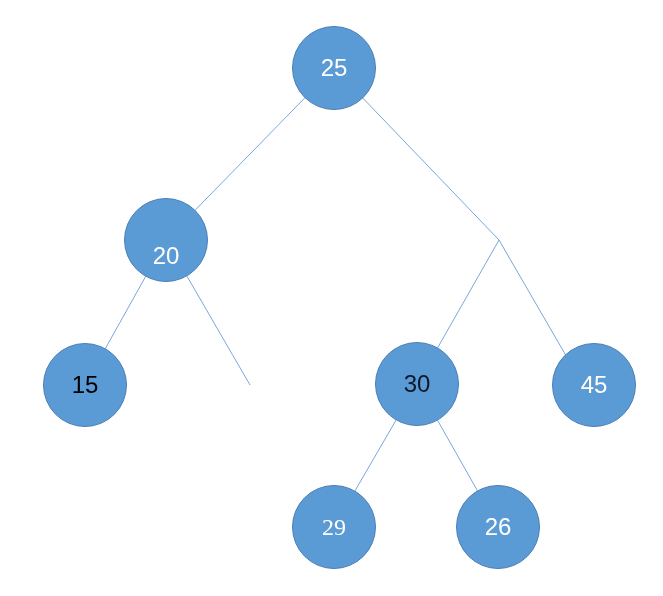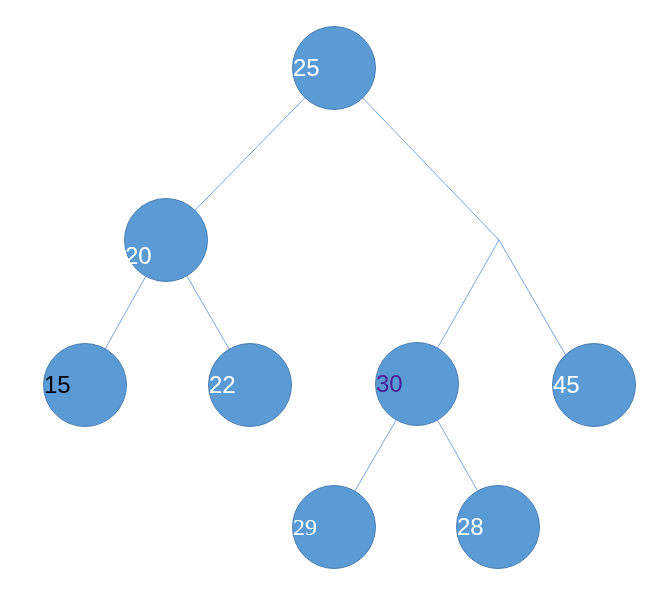--- a/index.html
+++ b/index.html
@@ -22,21 +22,21 @@
     width: 663px;
     height: 596px;
     z-index: 0;
   }
   .tree-node {
     position: absolute;
     box-sizing: border-box;
     border-radius: 50%;
     display: flex;
     align-items: center;
-    justify-content: flex-start;
+    justify-content: center;
     z-index: 1;
   }
   .tree-node span {
     user-select: none;
     line-height: 1;
   }
 </style>
 </head>
 <body>
 
@@ -53,28 +53,25 @@
     </svg>
 <div class="tree-node" style="left: 292px; top: 26px; width: 84px; height: 84px; background: rgb(91, 155, 213); border: 1px solid rgb(74, 127, 181);">
       <span style="color: rgb(255, 255, 255); font-size: 24px;">25</span>
     </div>
     <div class="tree-node" style="left: 124px; top: 198px; width: 84px; height: 84px; background: rgb(91, 155, 213); border: 1px solid rgb(74, 127, 181);">
       <span style="color: rgb(255, 255, 255); font-size: 24px; margin-top: 32px;">20</span>
     </div>
     <div class="tree-node" style="left: 43px; top: 343px; width: 84px; height: 84px; background: rgb(91, 155, 213); border: 1px solid rgb(74, 127, 181);">
       <span style="color: #000000; font-size: 24px;">15</span>
     </div>
-    <div class="tree-node" style="left: 208px; top: 343px; width: 84px; height: 84px; background: rgb(91, 155, 213); border: 1px solid rgb(74, 127, 181);">
-      <span style="color: rgb(255, 255, 255); font-size: 24px;">22</span>
-    </div>
     <div class="tree-node" style="left: 375px; top: 342px; width: 84px; height: 84px; background: rgb(91, 155, 213); border: 1px solid rgb(74, 127, 181);">
-      <span style="color: #4c1d95; font-size: 24px;">30</span>
+      <span style="color: #0f172a; font-size: 24px;">30</span>
     </div>
     <div class="tree-node" style="left: 552px; top: 343px; width: 84px; height: 84px; background: rgb(91, 155, 213); border: 1px solid rgb(74, 127, 181);">
       <span style="color: rgb(255, 255, 255); font-size: 24px;">45</span>
     </div>
     <div class="tree-node" style="left: 292px; top: 485px; width: 84px; height: 84px; background: rgb(91, 155, 213); border: 1px solid rgb(74, 127, 181);">
       <span style="color: rgb(255, 255, 255); font-size: 24px; font-family: Liberation Serif, serif;">29</span>
     </div>
     <div class="tree-node" style="left: 456px; top: 485px; width: 84px; height: 84px; background: rgb(91, 155, 213); border: 1px solid rgb(74, 127, 181);">
-      <span style="color: rgb(255, 255, 255); font-size: 24px;">28</span>
+      <span style="color: rgb(255, 255, 255); font-size: 24px;">26</span>
     </div>
   </div>
 
 </body></html>

